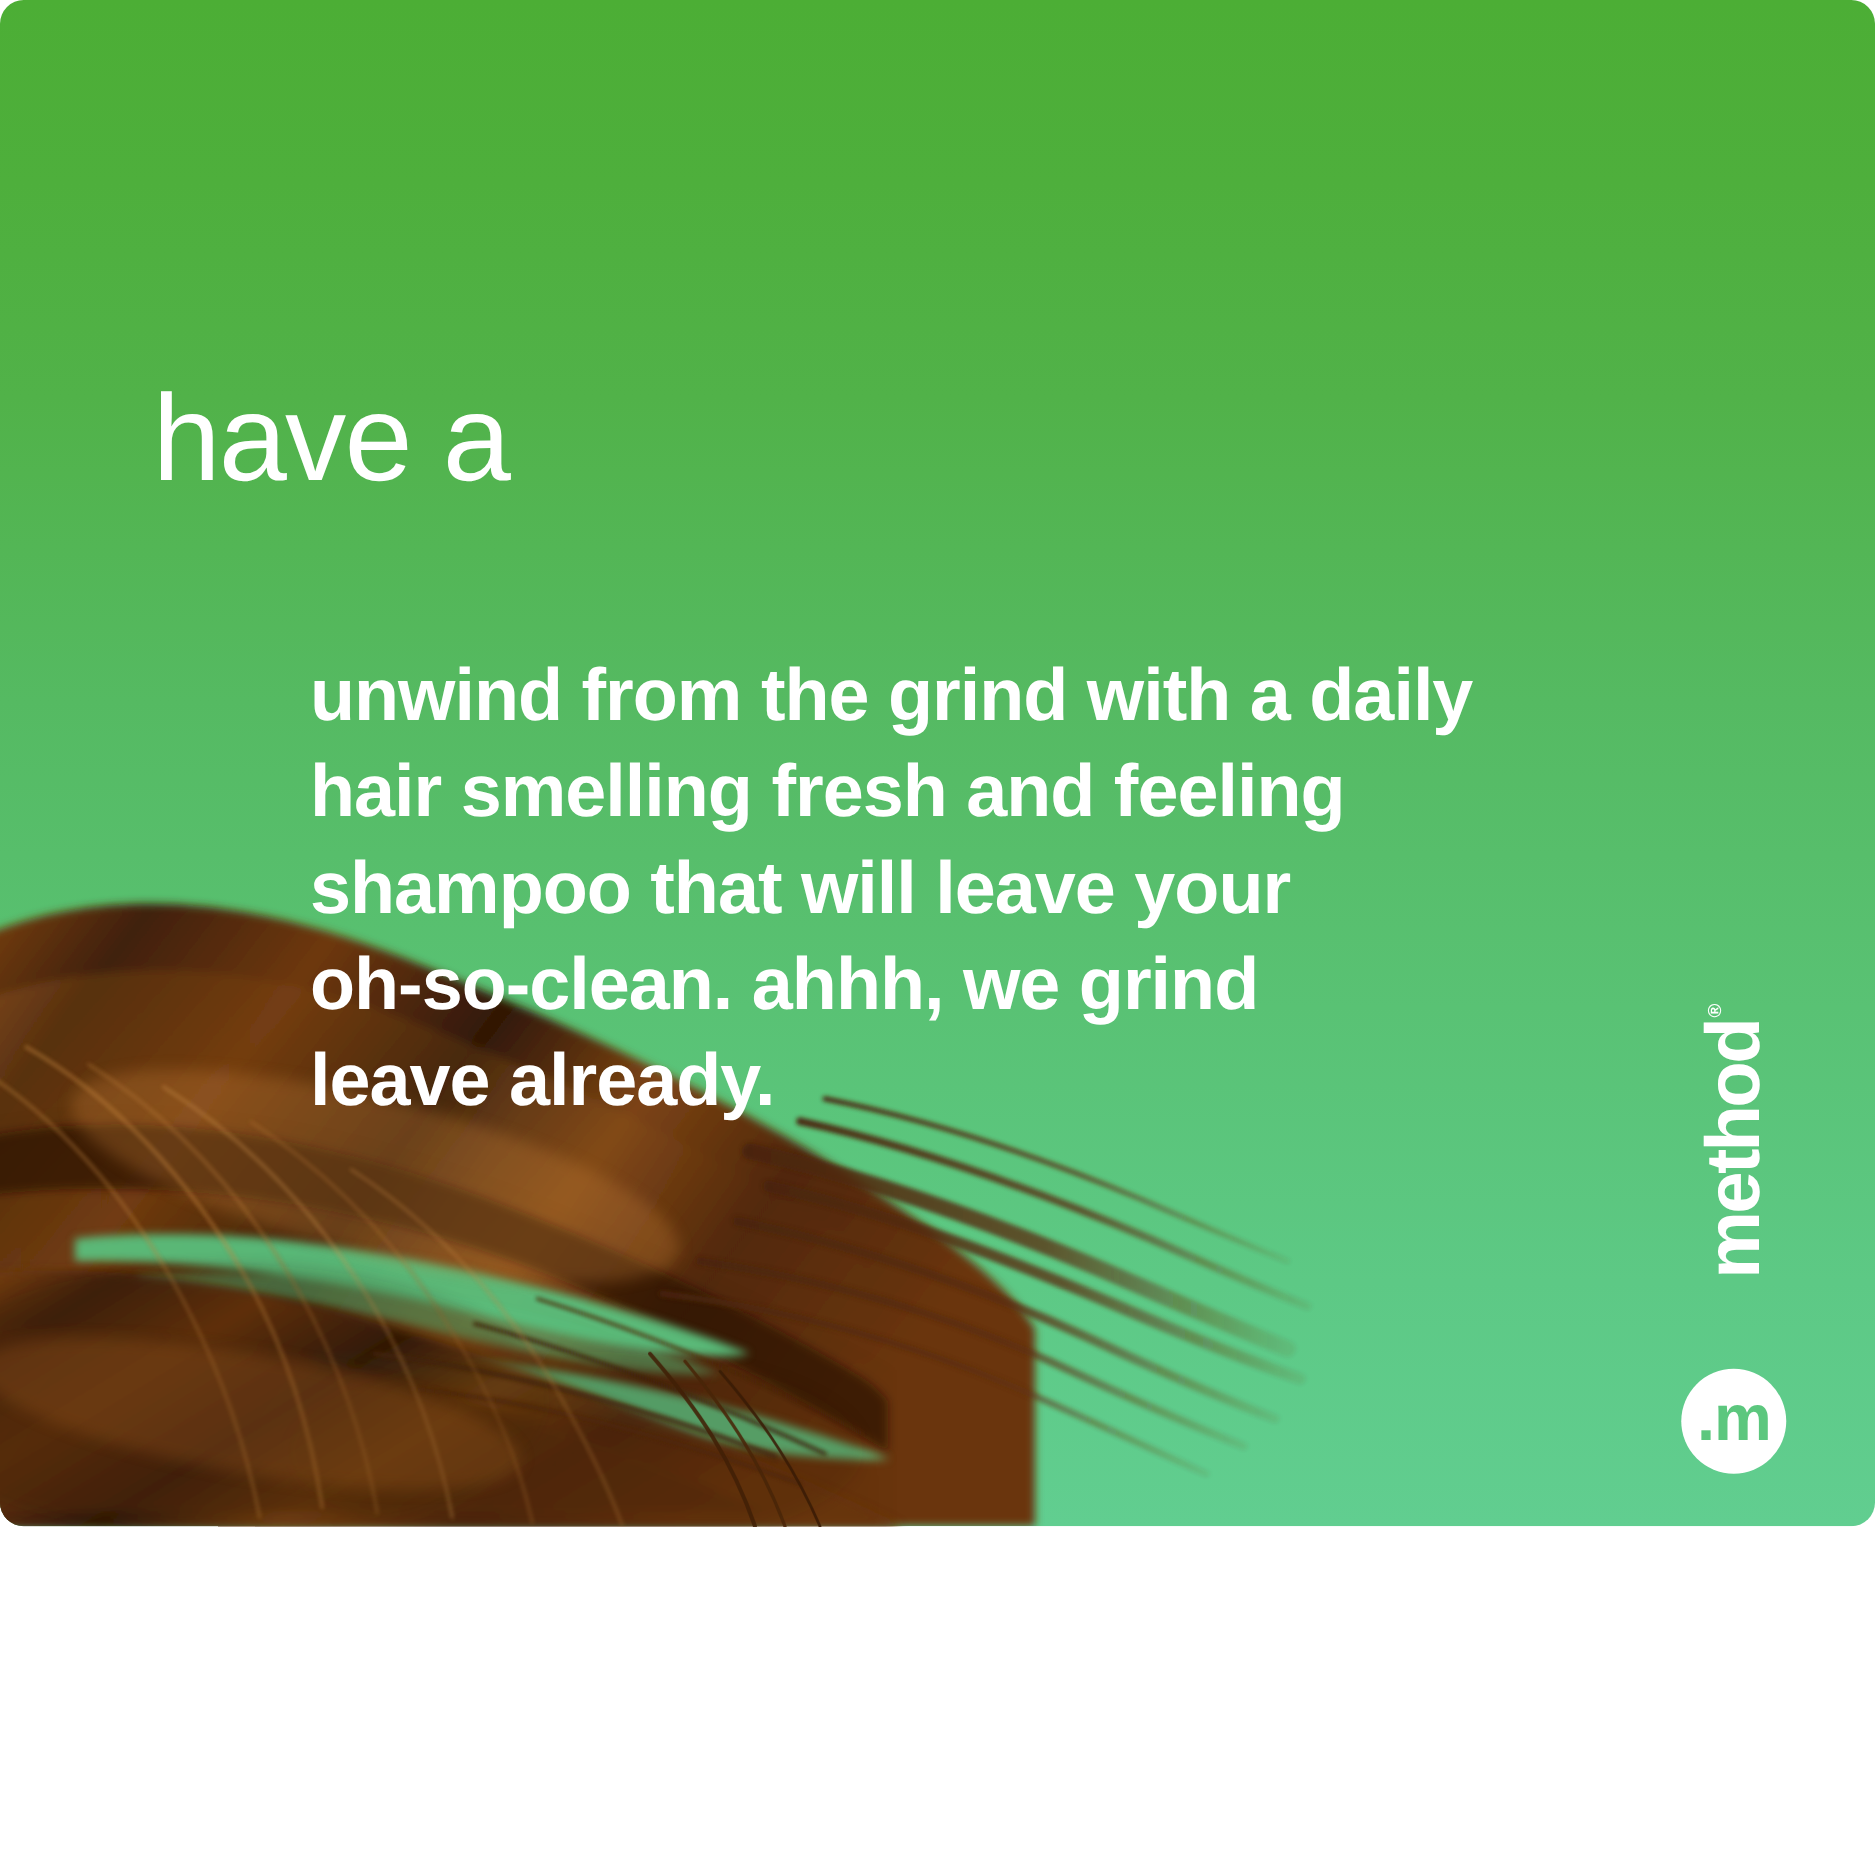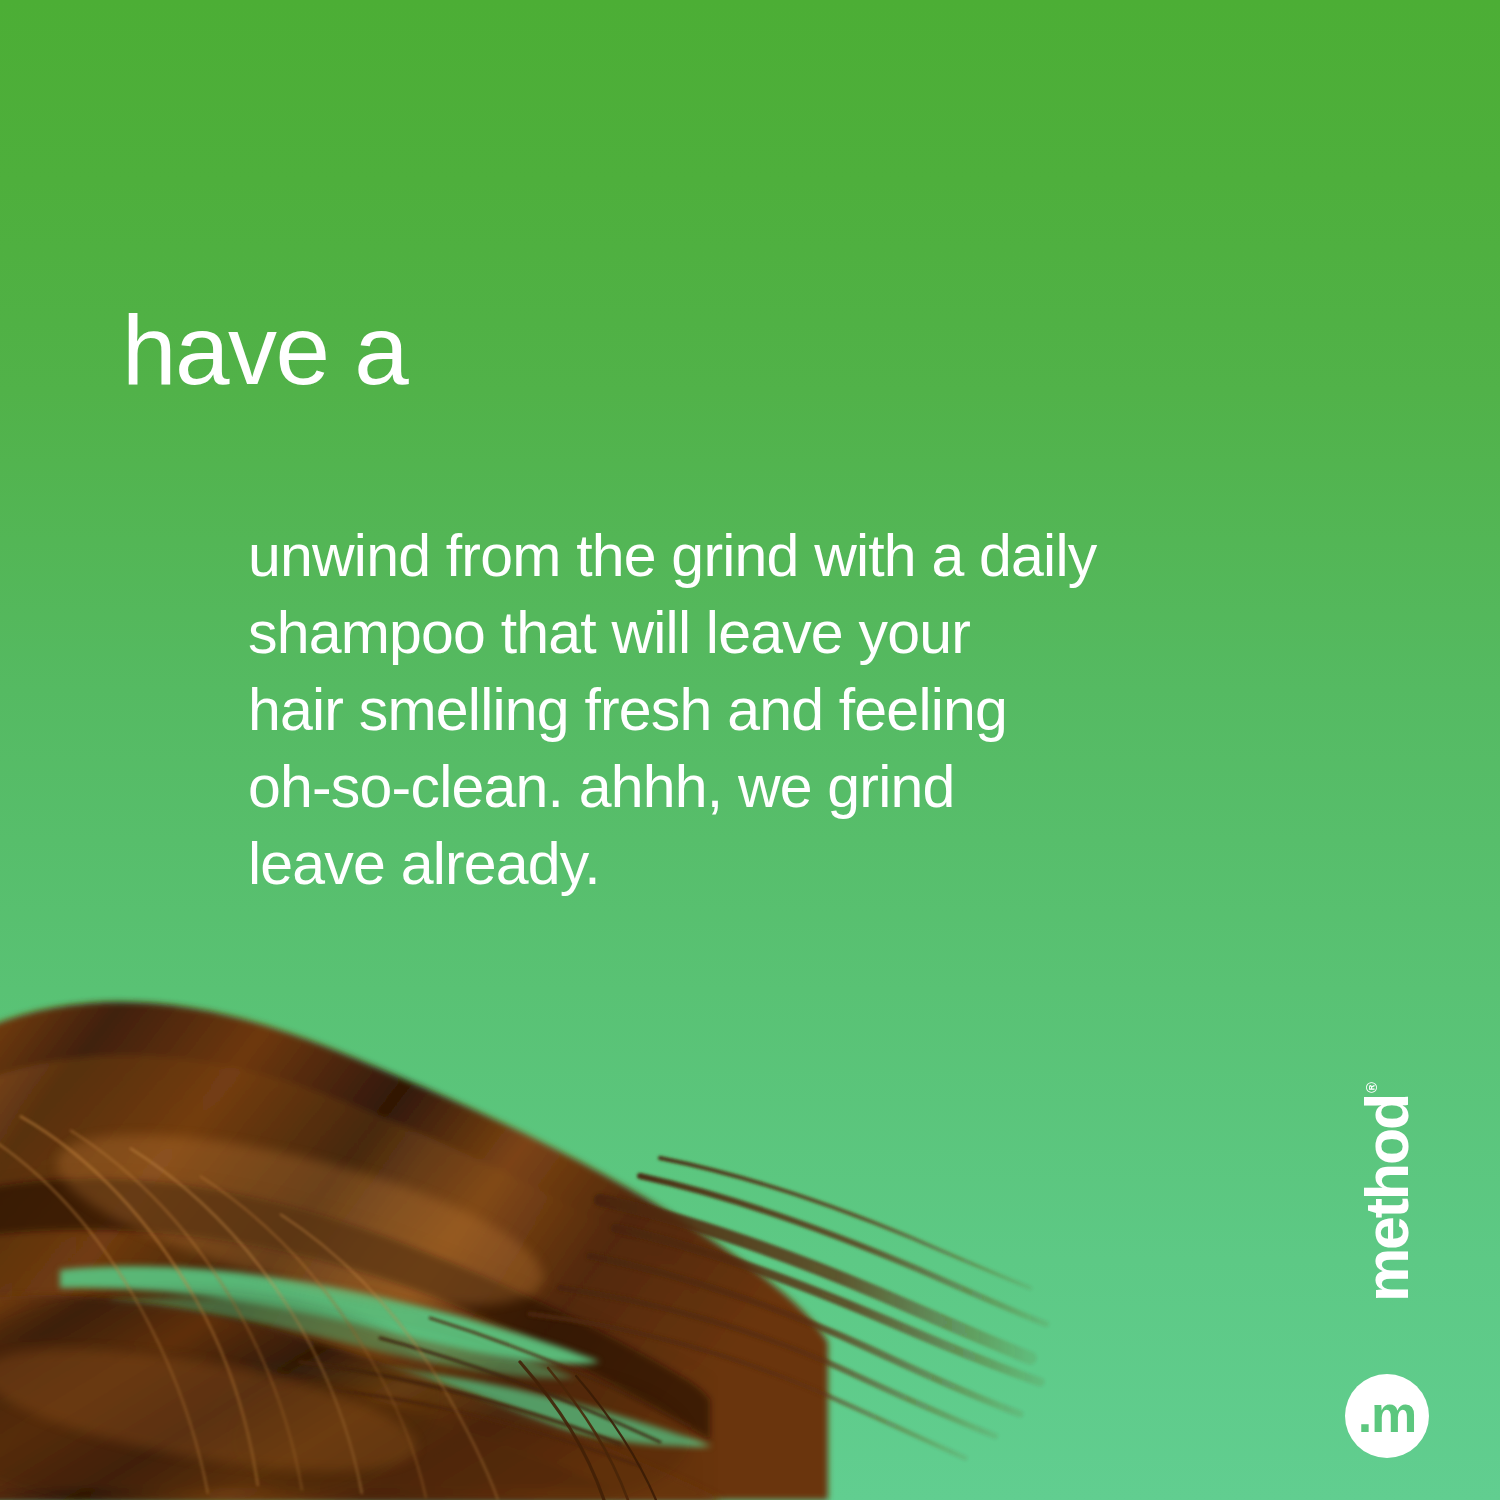--- a/index.html
+++ b/index.html
@@ -8,30 +8,31 @@
     padding: 0;
     background: #ffffff;
   }
   body {
     font-family: "Liberation Sans", sans-serif;
   }
 
   .ad-canvas {
     position: relative;
     width: 1500px;
-    height: 1500px;
+    height: 1221px;
     overflow: hidden;
     background: linear-gradient(180deg,
         #4CAE35 0%,
         #4EAF3C 12%,
         #51B249 26%,
         #55BA62 46%,
         #59C274 66%,
         #5DC985 84%,
         #61CE90 100%);
+    border-radius: 19px;
   }
 
   
   .hair-layer {
     position: absolute;
     left: 0;
     bottom: 0;
     width: 1060px;
     height: 530px;
     pointer-events: none;
@@ -57,21 +58,21 @@
     position: absolute;
     left: 248px;
     top: 518px;
     width: 1060px;
     color: #ffffff;
     font-size: 59px;
     line-height: 77px;
     font-weight: 500;
     letter-spacing: -0.8px;
   }
-  .body-copy .copy-line { display: block; white-space: pre; }
+  .body-copy .copy-line { display: block; white-space: pre; font-weight: bold; }
 
   
   .logo-lockup {
     position: absolute;
     right: 58px;
     bottom: 42px;
     width: 110px;
     height: 400px;
   }
   .wordmark-wrap {
@@ -242,22 +243,22 @@
         <ellipse cx="300" cy="250" rx="250" ry="62" fill="#C4803A" transform="rotate(14 300 250)"></ellipse>
         <ellipse cx="200" cy="440" rx="220" ry="48" fill="#9C5C22" transform="rotate(10 200 440)"></ellipse>
       </g>
     </svg>
   </div>
 
   <h1 class="headline"><span class="line-1">have a</span></h1>
 
   <div class="body-copy">
     <span class="copy-line">unwind from the grind with a daily</span>
+    <span class="copy-line">hair smelling fresh and feeling</span>
     <span class="copy-line">shampoo that will leave your</span>
-    <span class="copy-line">hair smelling fresh and feeling</span>
     <span class="copy-line">oh-so-clean. ahhh, we grind</span>
     <span class="copy-line">leave already.</span>
   </div>
 
   <div class="logo-lockup">
 
     <div class="wordmark-wrap">
       <div class="wordmark"><span class="dot-m">method</span><span class="reg">®</span></div>
     </div>
 

